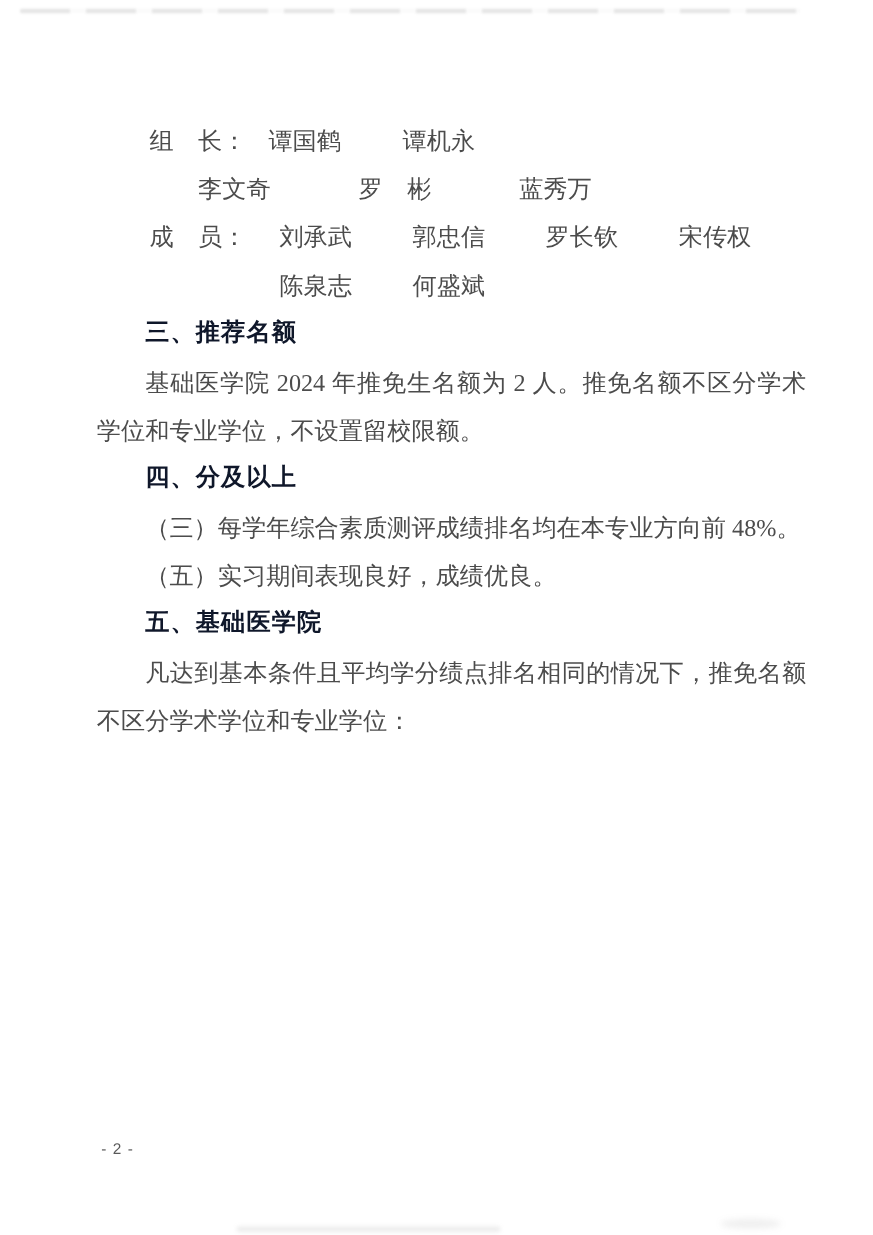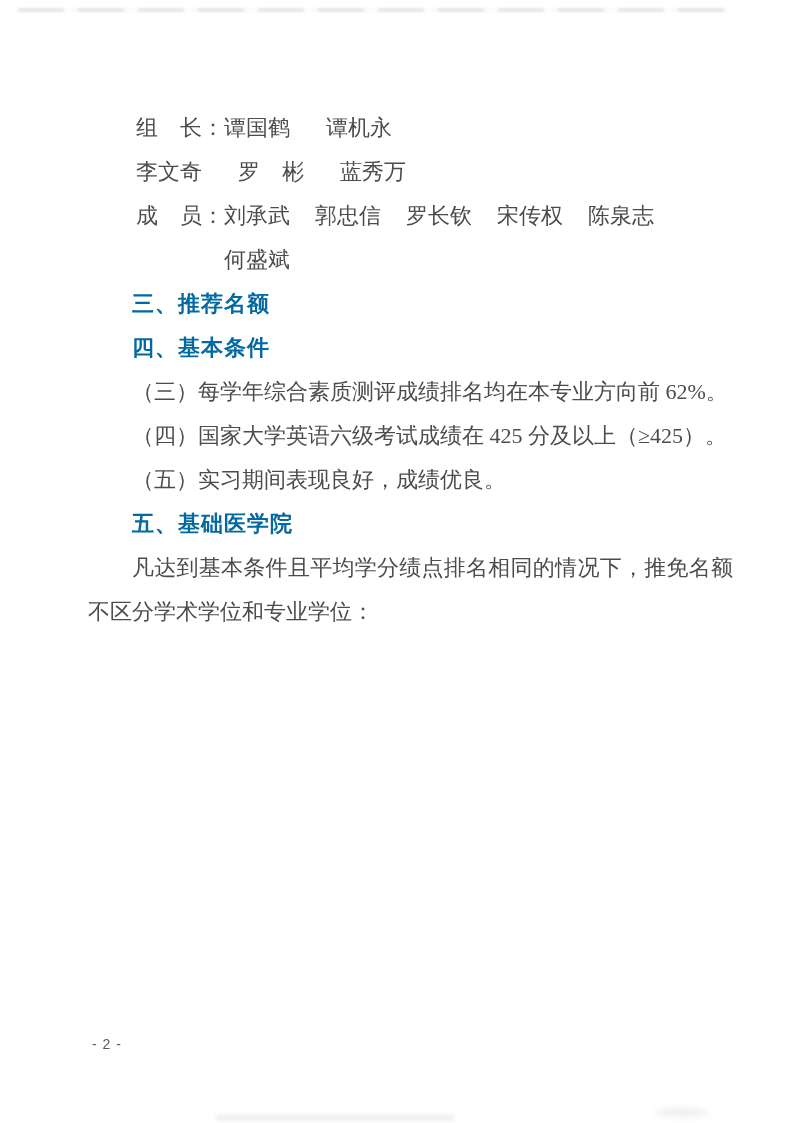--- a/index.html
+++ b/index.html
@@ -41,34 +41,34 @@
     top: 106px;
     width: 645px;
     font-size: 22px;
     line-height: 44px;
     color: #4c4c4c;
     text-align: justify;
   }
   .content p { margin: 0; padding: 0; }
   .para { text-indent: 2em; }
   .heading {
-    font-family: Liberation Sans, sans-serif;
+    font-family: Liberation Mono, monospace;
     font-weight: 700;
-    color: #0369a1;
+    color: #0f172a;
     text-indent: 2em;
     letter-spacing: 1px;
   }
   
   .committee { padding-left: 48px; }
   .crow { display: flex; align-items: flex-start; }
   .clabel { flex: 0 0 auto; white-space: pre; }
   .cnames { flex: 1 1 auto; display: flex; flex-wrap: wrap; }
-  .cnames.gap-wide   > span { margin-right: 36px; }
-  .cnames.gap-medium > span { margin-right: 36px; }
-  .cnames.gap-narrow > span { margin-right: 25px; }
+  .cnames.gap-wide   > span { margin-right: 36px; margin-left: 44px; }
+  .cnames.gap-medium > span { margin-right: 36px; margin-left: 20px; }
+  .cnames.gap-narrow > span { margin-right: 25px; margin-left: 30px; }
   .cnames > span { white-space: pre; }
   .cnames > span:last-child { margin-right: 0; }
   
   .page-number {
     position: absolute;
     left: 92px;
     top: 1036px;
     font-family: "Liberation Sans", sans-serif;
     font-size: 14px;
     color: #595959;
@@ -106,24 +106,24 @@
           <span>郭忠信</span>
           <span>罗长钦</span>
           <span>宋传权</span>
           <span>陈泉志</span>
           <span>何盛斌</span>
         </span>
       </div>
     </div>
 
     <p class="heading">三、推荐名额</p>
+    <p class="para">基础医学院 2024 年推免生名额为 2 人。推免名额不区分学术学位和专业学位，不设置留校限额。</p>
 
-    <p class="heading">四、基本条件</p>
-    <p class="para">（三）每学年综合素质测评成绩排名均在本专业方向前 62%。</p>
-    <p class="para">（四）国家大学英语六级考试成绩在 425 分及以上（≥425）。</p>
+    <p class="heading">四、分及以上</p>
+    <p class="para">（三）每学年综合素质测评成绩排名均在本专业方向前 48%。</p>
     <p class="para">（五）实习期间表现良好，成绩优良。</p>
 
     <p class="heading">五、基础医学院</p>
     <p class="para">凡达到基本条件且平均学分绩点排名相同的情况下，推免名额不区分学术学位和专业学位：</p>
 
   </div>
 
   <div class="page-number">- 2 -</div>
 
   <div class="artifact-bottom-1"></div>

